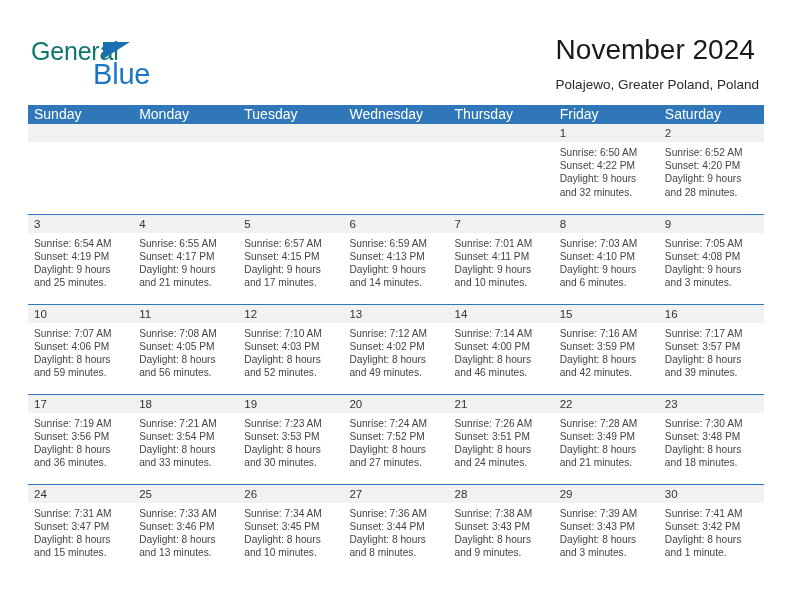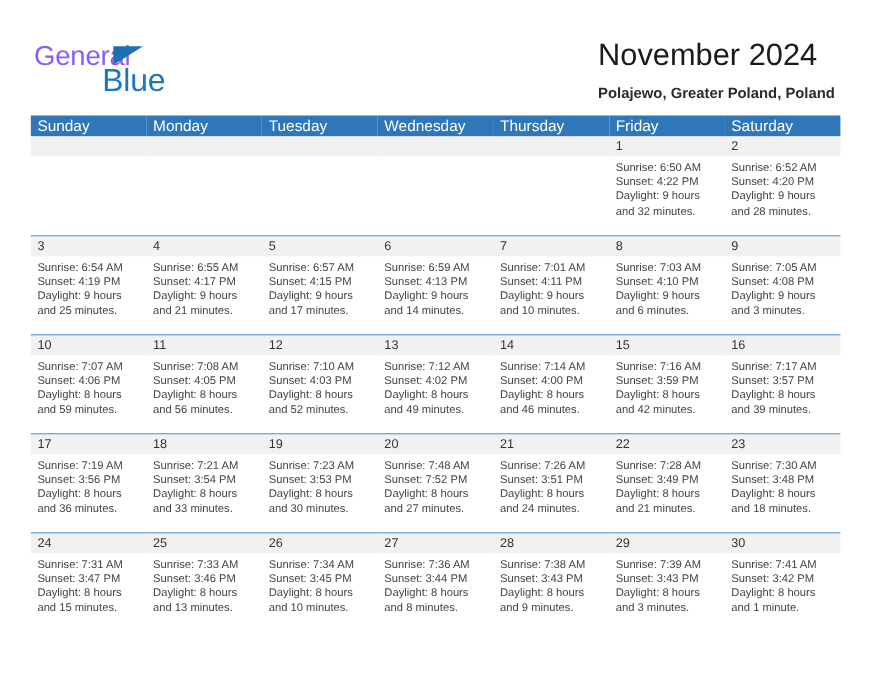--- a/index.html
+++ b/index.html
@@ -37,21 +37,21 @@
     top: 37px;
     width: 230px;
     height: 52px;
   }
   .brand-general {
     position: absolute;
     left: 0;
     top: 0;
     font-size: 25px;
     line-height: 28px;
-    color: #8b5cf6;
+    color: #0f766e;
     letter-spacing: -0.2px;
     font-family: "Liberation Sans", sans-serif;
   }
   .brand-triangle {
     position: absolute;
     left: 72px;
     top: 5px;
     width: 0;
     height: 0;
     border-left: 27px solid #1c6fb5;
@@ -77,21 +77,21 @@
     line-height: 34px;
     color: #1a1a1a;
     font-weight: normal;
     margin: 0;
   }
   .cal-subtitle {
     font-size: 13.5px;
     line-height: 18px;
     color: #2b2b2b;
     margin: 9px 0 0 0;
-    font-weight: bold;
+    font-weight: normal;
   }
 
   
   .calendar {
     position: absolute;
     left: 28px;
     top: 105px;
     width: 736px;
     border-collapse: collapse;
     table-layout: fixed;
@@ -377,21 +377,21 @@
             <div class="cell-body">
               <div>Sunrise: 7:23 AM</div>
               <div>Sunset: 3:53 PM</div>
               <div>Daylight: 8 hours</div>
               <div>and 30 minutes.</div>
             </div>
           </td>
           <td class="day-cell">
             <div class="daynum-band">20</div>
             <div class="cell-body">
-              <div>Sunrise: 7:48 AM</div>
+              <div>Sunrise: 7:24 AM</div>
               <div>Sunset: 7:52 PM</div>
               <div>Daylight: 8 hours</div>
               <div>and 27 minutes.</div>
             </div>
           </td>
           <td class="day-cell">
             <div class="daynum-band">21</div>
             <div class="cell-body">
               <div>Sunrise: 7:26 AM</div>
               <div>Sunset: 3:51 PM</div>

